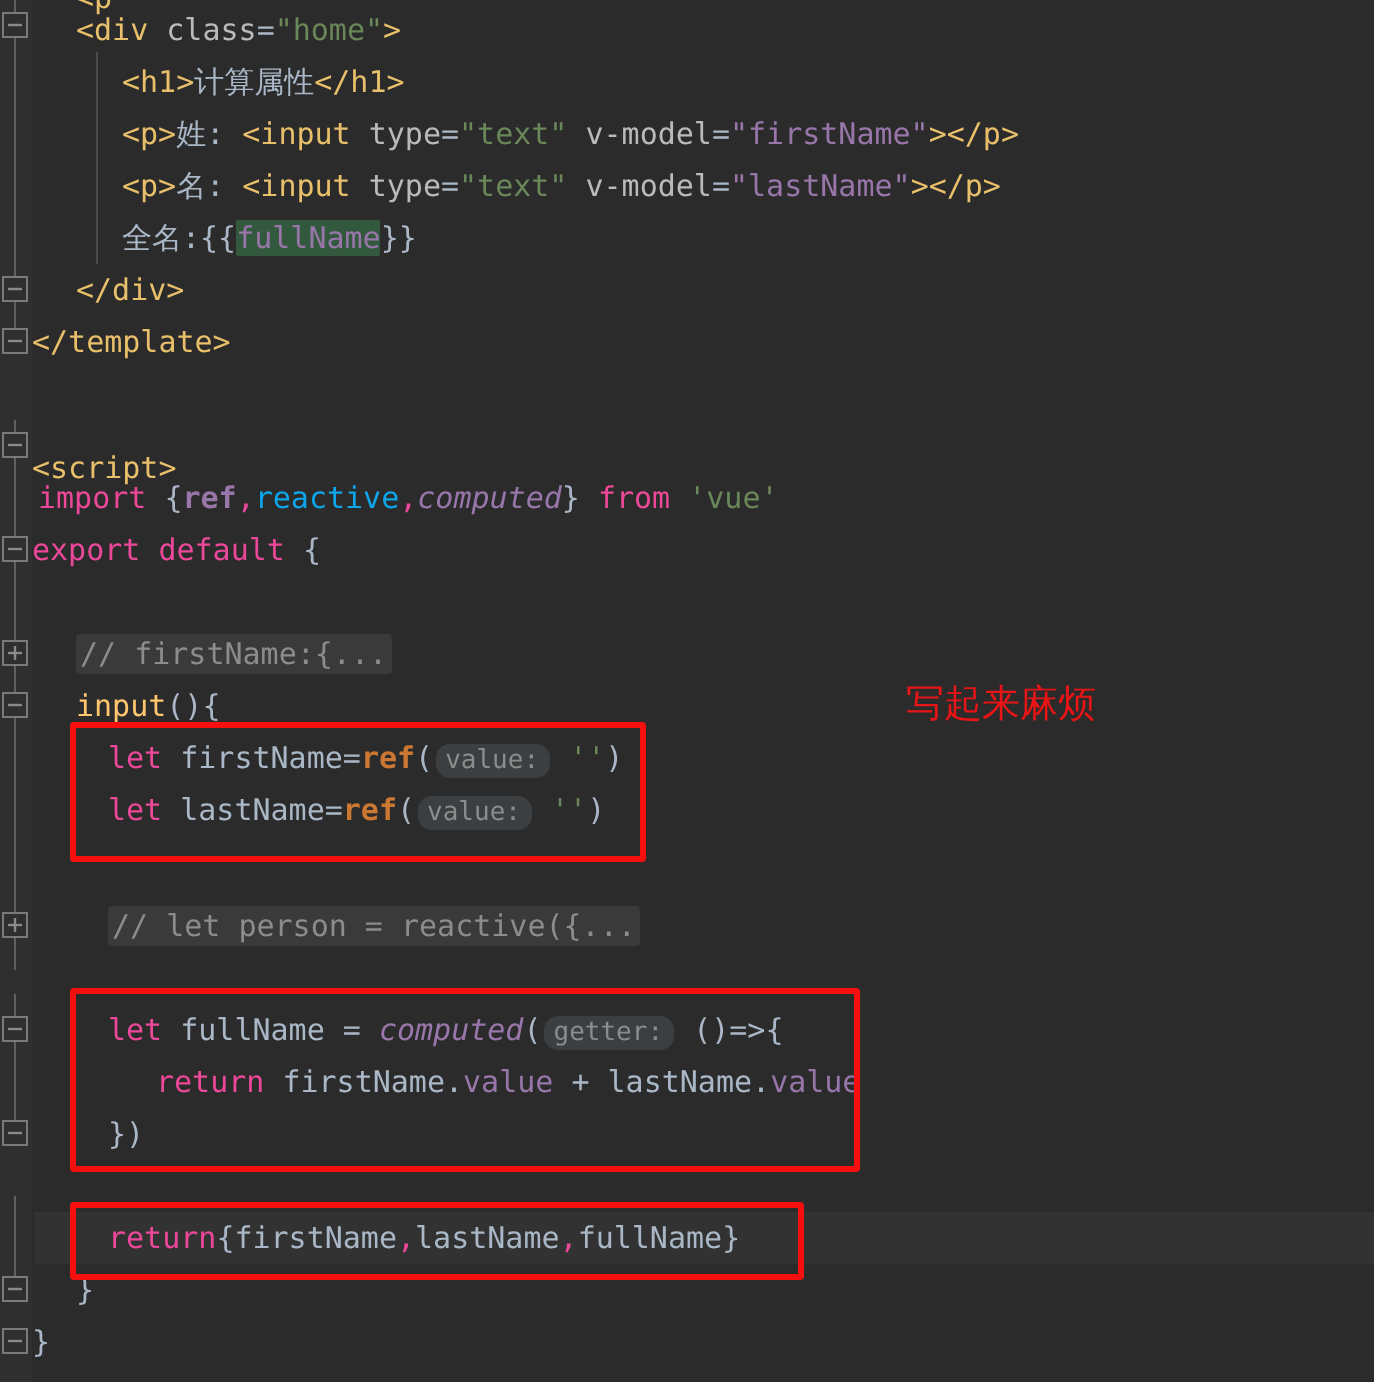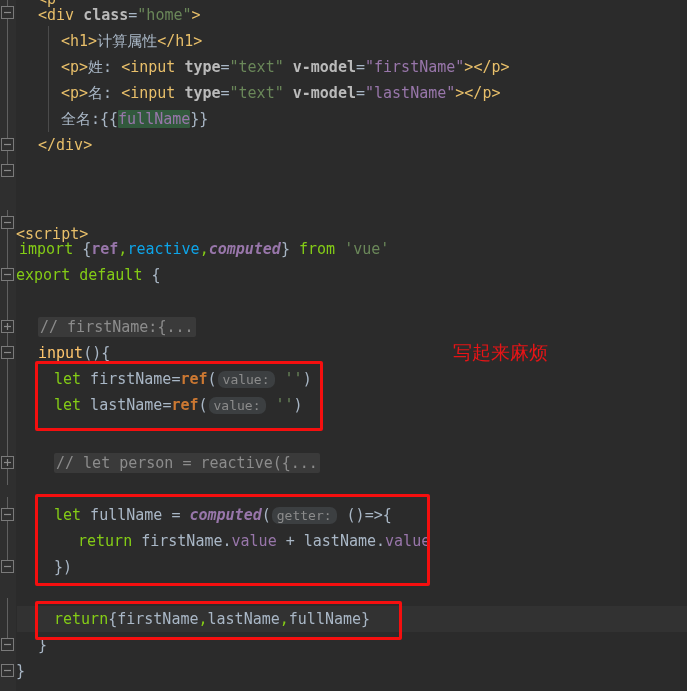--- a/index.html
+++ b/index.html
@@ -73,32 +73,32 @@
 
   
   .indent-guide {
     position: absolute;
     width: 1px;
     background: #4b4b4b;
   }
 
   
   .tag      { color: #e8bf6a; }
-  .attr     { color: #bababa; font-weight: bold; }
+  .attr     { color: #bababa; }
   .str      { color: #6a8759; }
   .vuebind  { color: #9876aa; }
   .text     { color: #a9b7c6; }
-  .kw       { color: #84cc16; text-align: right; }
+  .kw       { color: #ec4899; text-align: right; }
   .kw-b     { color: #cc7832; font-weight: bold; }
   .fn       { color: #ffc66d; }
   .ident    { color: #a9b7c6; }
   .prop     { color: #9876aa; }
   .gray     { color: #0ea5e9; }
   .imp-b    { color: #9876aa; font-weight: bold; }
-  .imp-bi   { color: #9876aa; font-weight: bold; font-style: italic; }
+  .imp-bi   { color: #9876aa; font-weight: normal; font-style: italic; }
   .braces   { color: #a9b7c6; }
 
   
   .folded {
     background: #3a3a3a;
     color: #8c8c8c;
     border-radius: 2px;
     padding: 1px 2px;
   }
   
@@ -225,20 +225,21 @@
     </div>
 
   <div class="code" id="code">
       <div class="line" style="top: -14px; padding-left: 22px;"><span class="tag">&lt;p</span></div>
       <div class="line" style="top: 2px; padding-left: 22px;"><span class="tag">&lt;div </span><span class="attr">class</span><span class="text">=</span><span class="str">"home"</span><span class="tag">&gt;</span></div>
       <div class="line" style="top: 28px; padding-left: 45px;"><span class="tag">&lt;h1&gt;</span><span class="text">计算属性</span><span class="tag">&lt;/h1&gt;</span></div>
       <div class="line" style="top: 54px; padding-left: 45px;"><span class="tag">&lt;p&gt;</span><span class="text">姓: </span><span class="tag">&lt;input </span><span class="attr">type</span><span class="text">=</span><span class="str">"text"</span><span class="text"> </span><span class="attr">v-model</span><span class="text">=</span><span class="vuebind">"firstName"</span><span class="tag">&gt;</span><span class="tag">&lt;/p&gt;</span></div>
       <div class="line" style="top: 80px; padding-left: 45px;"><span class="tag">&lt;p&gt;</span><span class="text">名: </span><span class="tag">&lt;input </span><span class="attr">type</span><span class="text">=</span><span class="str">"text"</span><span class="text"> </span><span class="attr">v-model</span><span class="text">=</span><span class="vuebind">"lastName"</span><span class="tag">&gt;</span><span class="tag">&lt;/p&gt;</span></div>
       <div class="line" style="top: 106px; padding-left: 45px;"><span class="text">全名:{{</span><span class="vuebind hl-match">fullName</span><span class="text">}}</span></div>
       <div class="line" style="top: 132px; padding-left: 22px;"><span class="tag">&lt;/div&gt;</span></div>
+      <div class="line" style="top: 158px; padding-left: 0px;"><span class="tag">&lt;/template&gt;</span></div>
       <div class="line" style="top: 210px; padding-left: 0px; margin-top: 11px;"><span class="tag">&lt;script&gt;</span></div>
       <div class="line" style="top: 236px; padding-left: 3px;"><span class="kw">import</span><span class="text"> </span><span class="braces">{</span><span class="imp-b">ref</span><span class="kw">,</span><span class="gray">reactive</span><span class="kw">,</span><span class="imp-bi">computed</span><span class="braces">}</span><span class="text"> </span><span class="kw">from</span><span class="text"> </span><span class="str">'vue'</span></div>
       <div class="line" style="top: 262px; padding-left: 0px;"><span class="kw">export default</span><span class="braces"> {</span></div>
       <div class="line" style="top: 314px; padding-left: 22px;"><span class="folded">// firstName:{...</span></div>
       <div class="line" style="top: 340px; padding-left: 22px;"><span class="fn">input</span><span class="braces">(){</span></div>
       <div class="line" style="top: 366px; padding-left: 38px;"><span class="kw">let</span><span class="ident"> firstName</span><span class="text">=</span><span class="kw-b">ref</span><span class="braces">(</span><span class="hint">value:</span><span class="text"> </span><span class="str">''</span><span class="braces">)</span></div>
       <div class="line" style="top: 392px; padding-left: 38px;"><span class="kw">let</span><span class="ident"> lastName</span><span class="text">=</span><span class="kw-b">ref</span><span class="braces">(</span><span class="hint">value:</span><span class="text"> </span><span class="str">''</span><span class="braces">)</span></div>
       <div class="line" style="top: 450px; padding-left: 38px;"><span class="folded">// let person = reactive({...</span></div>
       <div class="line" style="top: 528px; padding-left: 62px;"><span class="kw">return</span><span class="ident"> firstName</span><span class="text">.</span><span class="prop">value</span><span class="text"> + </span><span class="ident">lastName</span><span class="text">.</span><span class="prop">value</span></div>
       <div class="line" style="top: 502px; padding-left: 38px;"><span class="kw">let</span><span class="ident"> fullName </span><span class="text">= </span><span class="imp-bi">computed</span><span class="braces">(</span><span class="hint">getter:</span><span class="braces"> ()=&gt;{</span></div>

